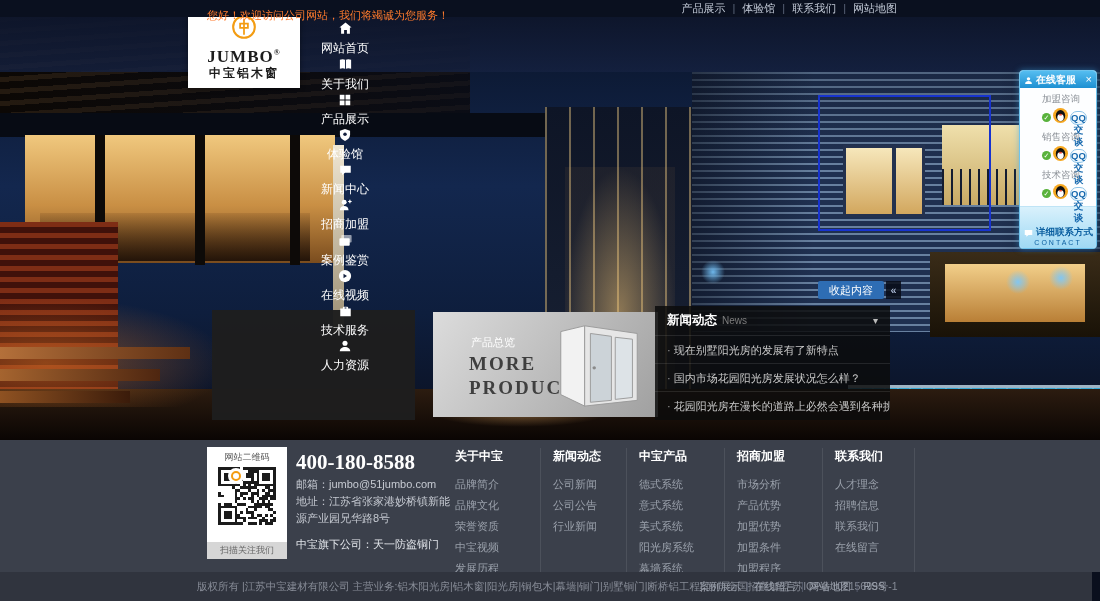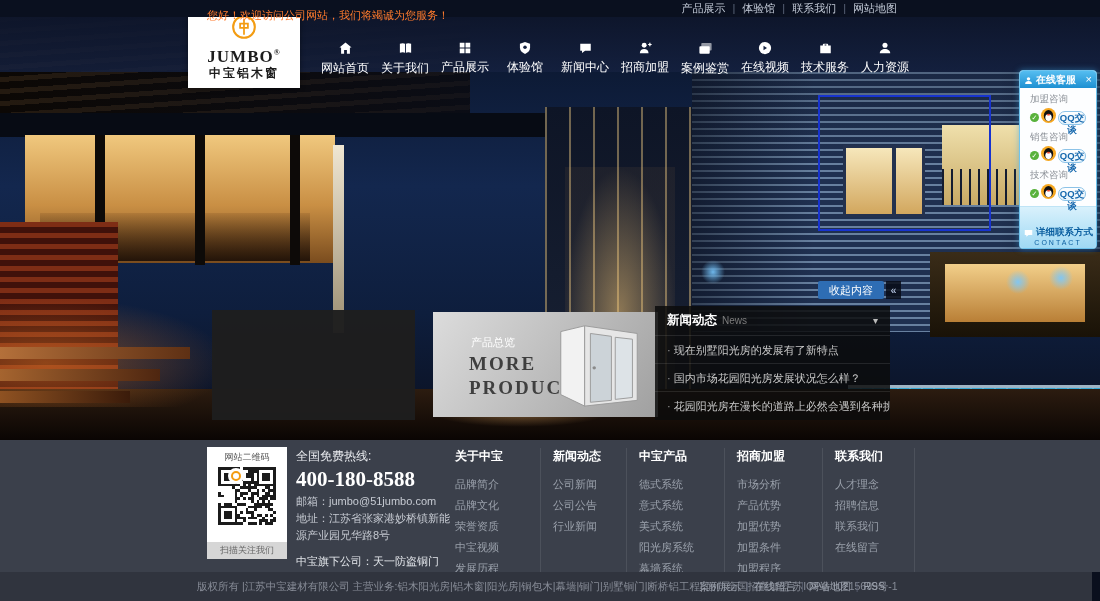--- a/index.html
+++ b/index.html
@@ -47,40 +47,40 @@
   .h-deck { left:0; top:372px; width:1100px; height:51px; background:linear-gradient(180deg,#2c1c10,#0a0503); }
   .h-decklight { left:430px; top:380px; width:180px; height:30px; background:radial-gradient(ellipse,rgba(255,190,110,.4),transparent 70%); }
   .h-leftglow { left:0; top:280px; width:230px; height:110px; background:radial-gradient(ellipse at 20% 60%,rgba(222,120,40,.5),transparent 70%); }
   .h-step1 { left:0; top:330px; width:190px; height:12px; background:linear-gradient(90deg,#b4703a,#5e3014); }
   .h-step2 { left:0; top:352px; width:160px; height:12px; background:linear-gradient(90deg,#a5642f,#4e2610); }
   .h-step3 { left:0; top:374px; width:130px; height:12px; background:linear-gradient(90deg,#8f5222,#3a1b0a); }
 
   
   .navbar { position:absolute; top:17px; left:0; right:0; height:55px; z-index:15;
             background:linear-gradient(180deg,rgba(14,22,44,.95),rgba(21,33,64,.82)); }
-  .nav-list { position:absolute; left:315px; top:14px; width:600px; height:55px; display:flex; list-style:none; }
+  .nav-list { position:absolute; left:315px; top:4px; width:600px; height:55px; display:flex; list-style:none;flex-direction:column; }
   .nav-item { width:60px; display:flex; flex-direction:column; align-items:center; justify-content:center; gap:4px;
               color:#fff; font-size:12px; cursor:pointer; white-space:nowrap; }
   .nav-item svg { display:block; }
 
   
   .logo-box { position:absolute; left:188px; top:8px; width:112px; height:80px; background:#fff; z-index:20;
               display:flex; flex-direction:column; align-items:center; justify-content:center;
               box-shadow:0 1px 5px rgba(0,0,0,.45); }
   .logo-brand { font-family:"Liberation Serif", serif; font-size:17px; font-weight:bold; color:#1d1d1d; letter-spacing:1px; line-height:18px; }
   .logo-brand sup { font-size:8px; }
   .logo-sub { font-size:12px; font-weight:bold; color:#1d1d1d; letter-spacing:2px; }
 
   
   .qq-panel { position:absolute; right:3px; top:70px; width:78px; z-index:30; background:#fdfeff;
               border:1px solid #6fc4ee; border-radius:4px; box-shadow:0 0 6px rgba(60,160,220,.55); overflow:hidden; }
   .qq-head { height:17px; background:linear-gradient(180deg,#55bdf0,#1e90d2); display:flex; align-items:center; padding:0 4px; gap:3px; }
   .qq-title { color:#fff; font-size:10px; font-weight:bold; }
   .qq-close { margin-left:auto; color:#fff; font-size:11px; line-height:11px; cursor:pointer; }
-  .qq-body { padding:1px 10px 3px; }
+  .qq-body { padding:1px 10px 3px;margin-left:12px; }
   .qq-group-label { color:#8a8f96; font-size:9.5px; margin:4px 0 2px; }
   .qq-row { display:flex; align-items:center; gap:2px; }
   .qq-dot { width:9px; height:9px; border-radius:50%; background:#59b23c; color:#fff; font-size:7px; line-height:9px; text-align:center; flex:none; }
   .qq-btn { flex:1; border:1px solid #8cc3e8; border-radius:7px; background:linear-gradient(180deg,#fff,#e8f4fc);
             color:#1467ad; font-size:9.5px; font-weight:bold; height:14px; line-height:12px; text-align:center; cursor:pointer; }
   .qq-foot { border-top:1px solid #bfe4f6; background:linear-gradient(180deg,#d9f1fc,#9fd9f4); padding:19px 2px 2px; text-align:center; cursor:pointer; }
   .qq-foot-label { font-size:9.5px; font-weight:bold; color:#0b5fa0; display:flex; align-items:center; justify-content:center; gap:2px; }
   .qq-foot-sub { font-size:7px; letter-spacing:2px; color:#0b5fa0; }
 
   
@@ -820,21 +820,20 @@
           <i class="on"></i>
           <i class="on"></i>
           <i></i>
         </div>
       <div class="qr-logo">
           <b></b>
         </div>
       <div class="qr-caption">扫描关注我们</div>
     </div>
     <div class="contact">
-      <div class="hotline-label">全国免费热线:</div>
       <div class="hotline-number">400-180-8588</div>
       <div><span>邮箱：</span><span>jumbo@51jumbo.com</span></div>
       <div><span>地址：</span><span>江苏省张家港妙桥镇新能源产业园兄华路8号</span></div>
       <div class="subsidiary">中宝旗下公司：天一防盗铜门</div>
     </div>
     <div class="cols">
       <div class="col">
         <div class="col-title">关于中宝</div>
         <a class="col-link">品牌简介</a>
         <a class="col-link">品牌文化</a>

